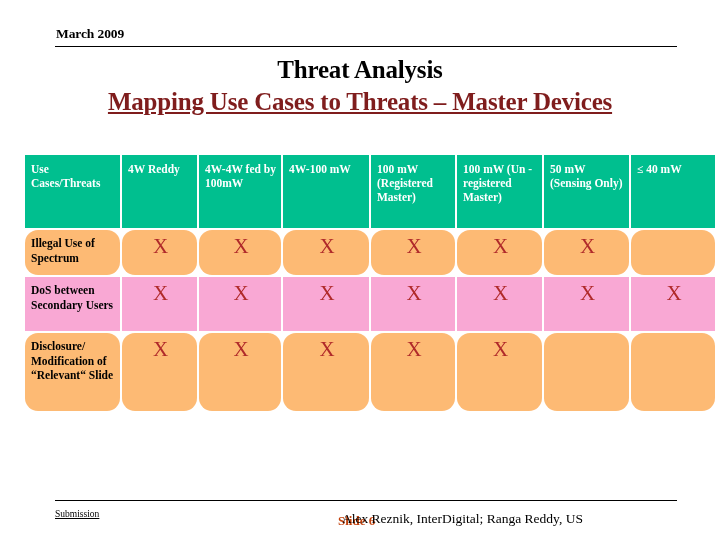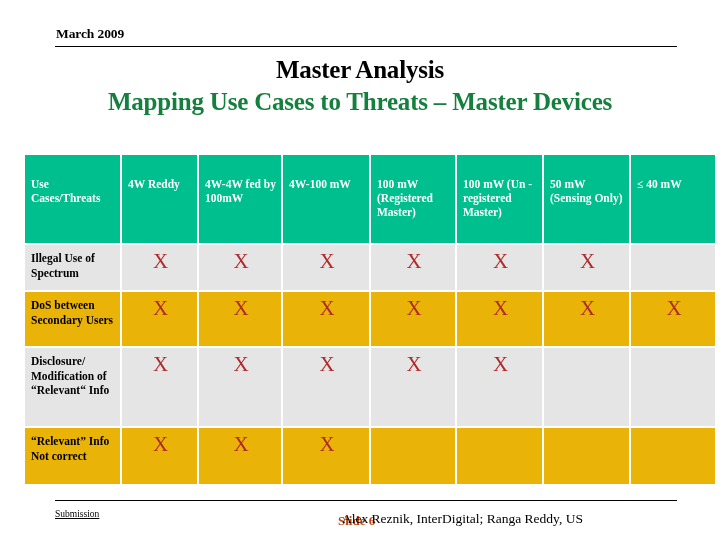--- a/index.html
+++ b/index.html
@@ -54,24 +54,25 @@
   .title-main {
     font-size: 25px;
     font-weight: bold;
     color: #000000;
     line-height: 30px;
     letter-spacing: -0.2px;
   }
   .title-sub {
     font-size: 25px;
     font-weight: bold;
-    color: #15803d;
+    color: #7f1d1d;
     line-height: 31px;
     letter-spacing: -0.2px;
     margin-top: 1px;
+    text-decoration: underline;
   }
 
   
   .threat-table-wrap {
     position: absolute;
     left: 25px;
     top: 155px;
     width: 676px;
   }
   table.threat-table {
@@ -87,34 +88,34 @@
     vertical-align: top;
     border: 0;
   }
   table.threat-table thead th {
     background: #00bf8f;
     color: #ffffff;
     font-size: 11.5px;
     font-weight: bold;
     line-height: 14px;
     text-align: left;
-    padding: 22px 4px 6px 6px;
+    padding: 7px 4px 6px 6px;
     height: 60px;
     font-family: "Liberation Serif", "DejaVu Serif", serif;
   }
   table.threat-table tbody td {
     font-size: 11.5px;
     line-height: 14.5px;
     color: #000000;
     font-weight: bold;
     padding: 6px 4px 6px 6px;
     font-family: "Liberation Serif", "DejaVu Serif", serif;
   }
-  tbody tr.row-dark td { background: #e5e5e5; }
-  tbody tr.row-light td { background: #eab308; margin-top: 36px; }
+  tbody tr.row-dark td { background: #fdba74; border-radius: 13px; }
+  tbody tr.row-light td { background: #f9a8d4; margin-top: 36px; }
 
   td.mark-cell {
     text-align: center;
     vertical-align: middle;
     font-weight: normal;
   }
   .x-mark {
     color: #b02a2a;
     font-size: 21px;
     font-weight: normal;
@@ -181,21 +182,21 @@
 </style>
 </head>
 <body>
 
 <div class="slide-header">
   <div class="hdr-left">March 2009</div>
   <div class="hdr-rule"></div>
 </div>
 
 <div class="title-block">
-  <div class="title-main">Master Analysis</div>
+  <div class="title-main">Threat Analysis</div>
   <div class="title-sub">Mapping Use Cases to Threats – Master Devices</div>
 </div>
 
 <div class="threat-table-wrap">
   <table class="threat-table">
     <colgroup>
       <col class="c0">
         <col class="c1">
         <col class="c2">
         <col class="c3">
@@ -231,36 +232,26 @@
         <td>DoS between Secondary Users</td>
         <td class="mark-cell"><span class="x-mark">X</span></td>
         <td class="mark-cell"><span class="x-mark">X</span></td>
         <td class="mark-cell"><span class="x-mark">X</span></td>
         <td class="mark-cell"><span class="x-mark">X</span></td>
         <td class="mark-cell"><span class="x-mark">X</span></td>
         <td class="mark-cell"><span class="x-mark">X</span></td>
         <td class="mark-cell"><span class="x-mark">X</span></td>
       </tr>
       <tr class="row-dark r2">
-        <td>Disclosure/ Modification of “Relevant“ Info</td>
-        <td class="mark-cell"><span class="x-mark">X</span></td>
-        <td class="mark-cell"><span class="x-mark">X</span></td>
-        <td class="mark-cell"><span class="x-mark">X</span></td>
-        <td class="mark-cell"><span class="x-mark">X</span></td>
-        <td class="mark-cell"><span class="x-mark">X</span></td>
-        <td class="mark-cell"></td>
-        <td class="mark-cell"></td>
-      </tr>
-      <tr class="row-light r3">
-        <td>“Relevant” Info Not correct</td>
-        <td class="mark-cell"><span class="x-mark">X</span></td>
-        <td class="mark-cell"><span class="x-mark">X</span></td>
-        <td class="mark-cell"><span class="x-mark">X</span></td>
-        <td class="mark-cell"></td>
-        <td class="mark-cell"></td>
+        <td>Disclosure/ Modification of “Relevant“ Slide</td>
+        <td class="mark-cell"><span class="x-mark">X</span></td>
+        <td class="mark-cell"><span class="x-mark">X</span></td>
+        <td class="mark-cell"><span class="x-mark">X</span></td>
+        <td class="mark-cell"><span class="x-mark">X</span></td>
+        <td class="mark-cell"><span class="x-mark">X</span></td>
         <td class="mark-cell"></td>
         <td class="mark-cell"></td>
       </tr>
     </tbody>
   </table>
 </div>
 
 <div class="slide-footer">
   <div class="ftr-rule"></div>
   <div class="ftr-left">Submission</div>

